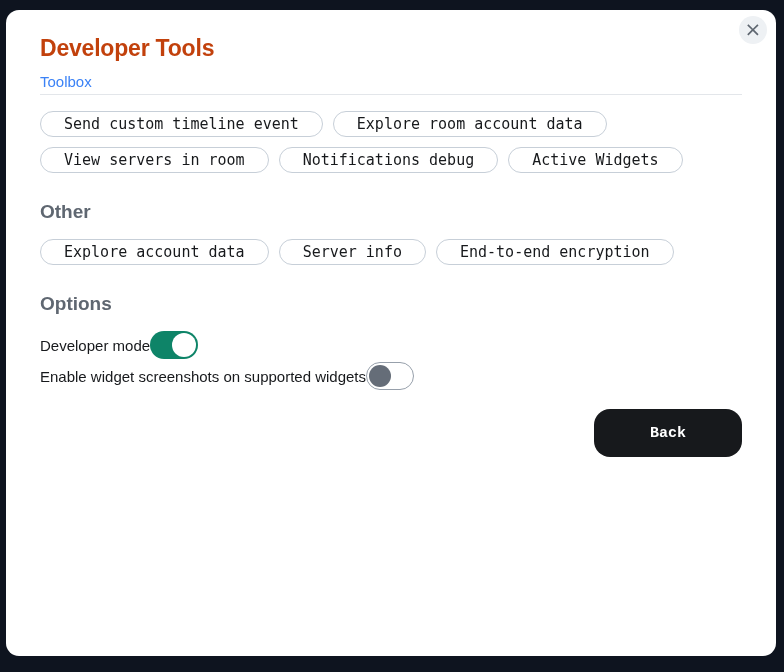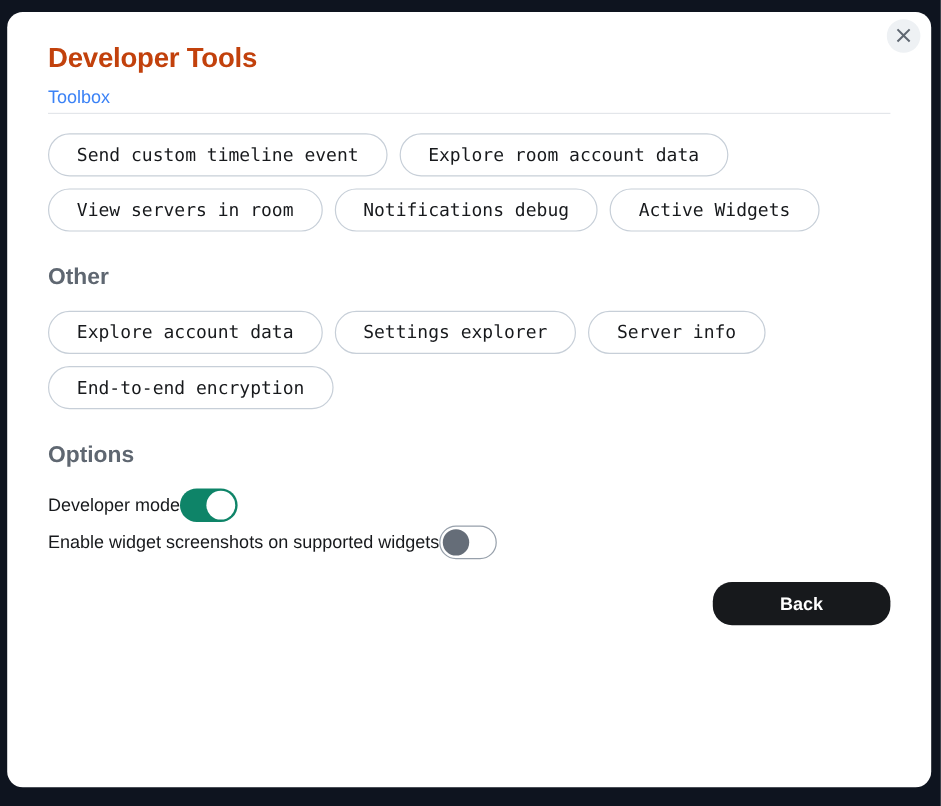--- a/index.html
+++ b/index.html
@@ -69,21 +69,21 @@
     margin-top: 16px;
   }
 
   .devtool-btn {
     font-family: "DejaVu Sans Mono", monospace;
     font-size: 15px;
     color: #17191C;
     background: #FFFFFF;
     border: 1px solid #C7CFD8;
     border-radius: 18px;
-    height: 36px;
+    height: 26px;
     padding: 0 23px;
     cursor: pointer;
     white-space: nowrap;
   }
 
   .option-row {
     display: flex;
     align-items: center;
     justify-content: flex-start;
     height: 28px;
@@ -120,26 +120,26 @@
     background: #656D78;
   }
 
   .footer {
     display: flex;
     justify-content: flex-end;
     margin-top: 19px;
   }
   .back-btn {
     min-width: 148px;
-    height: 36px;
+    height: 48px;
     border-radius: 16px;
     background: #17191C;
     color: #FFFFFF;
     border: none;
-    font-family: Liberation Sans, sans-serif;
+    font-family: Liberation Mono, monospace;
     font-size: 15px;
     font-weight: 700;
     cursor: pointer;
   }
 </style>
 </head>
 <body>
 
 <div class="dialog">
 
@@ -157,21 +157,20 @@
     <button class="devtool-btn">Send custom timeline event</button>
     <button class="devtool-btn">Explore room account data</button>
     <button class="devtool-btn">View servers in room</button>
     <button class="devtool-btn">Notifications debug</button>
     <button class="devtool-btn">Active Widgets</button>
   </div>
 
   <h2 class="section-heading spaced">Other</h2>
   <div class="btn-row">
     <button class="devtool-btn">Explore account data</button>
-    <button class="devtool-btn">Settings explorer</button>
     <button class="devtool-btn">Server info</button>
     <button class="devtool-btn">End-to-end encryption</button>
   </div>
 
   <h2 class="section-heading spaced">Options</h2>
 
   <div class="option-row first">
     <span class="option-label">Developer mode</span>
     <div class="toggle on">
       <div class="knob"></div>

